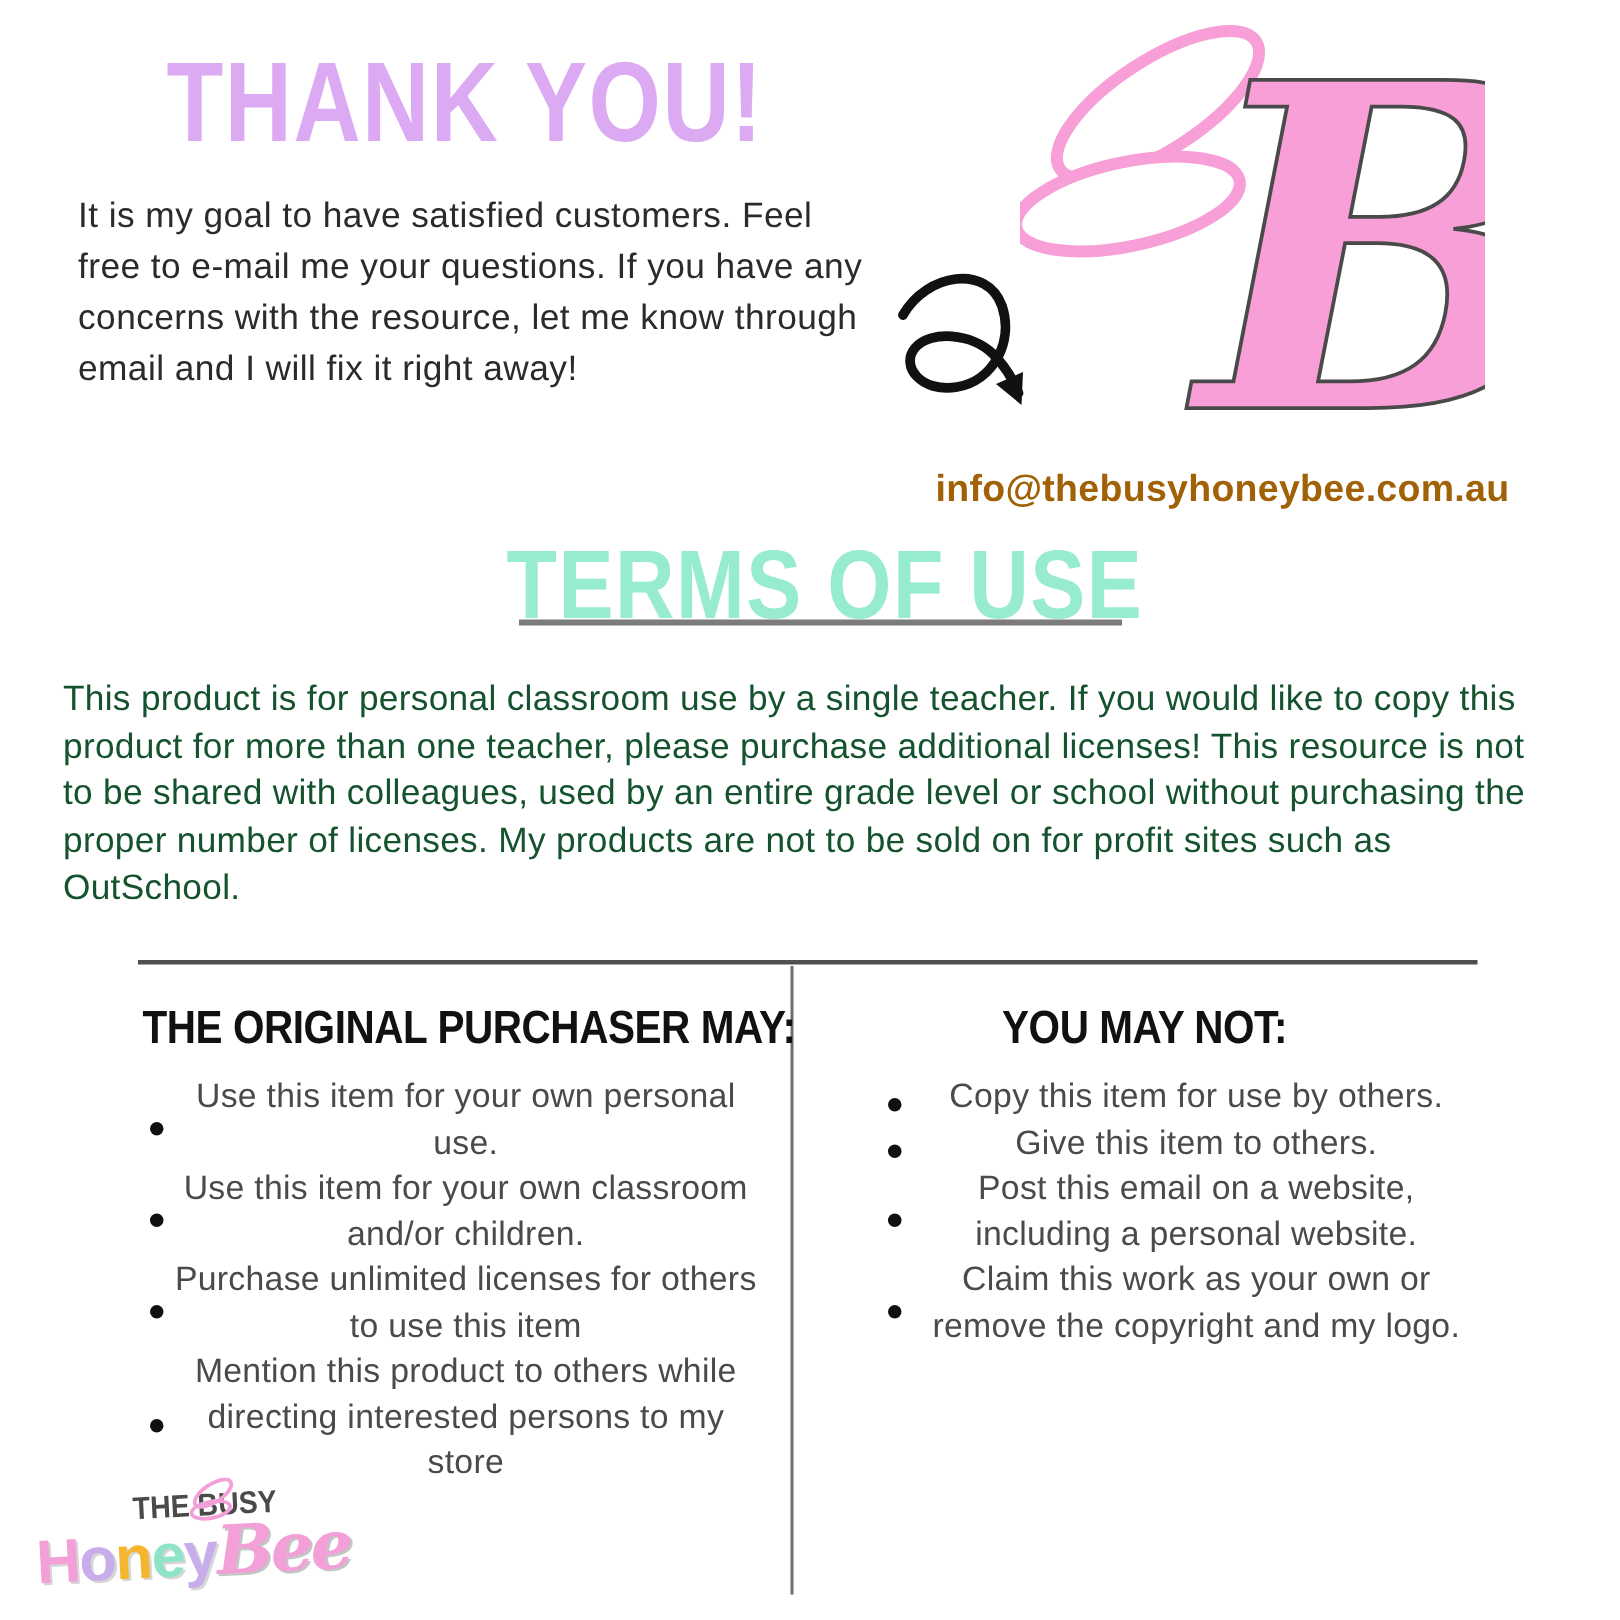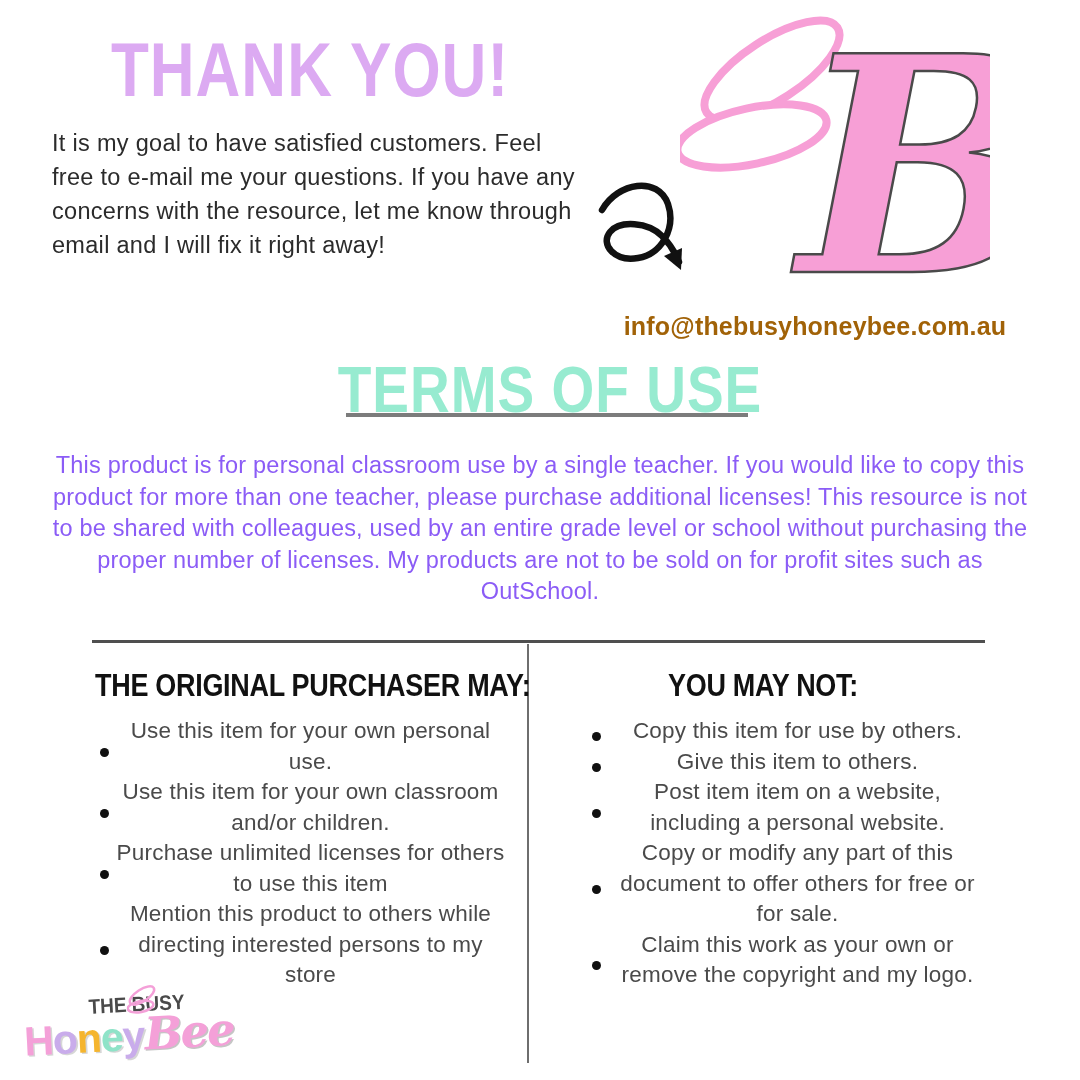--- a/index.html
+++ b/index.html
@@ -31,22 +31,22 @@
   .terms-title{
     position:absolute;left:330px;top:352px;width:440px;text-align:center;
     font-size:55px;font-weight:bold;letter-spacing:1px;
     transform:scaleY(1.18);transform-origin:top center;
     color:#97ebd0;white-space:nowrap;
   }
   .terms-underline{
     position:absolute;left:346px;top:413px;width:402px;height:4px;background:#7c7c7c;
   }
   .terms-body{
-    position:absolute;left:42px;top:450px;width:996px;text-align:center;
-    font-size:23.5px;line-height:31.5px;color:#8b5cf6;letter-spacing:.2px;
+    position:absolute;left:42px;top:450px;width:996px;
+    font-size:23.5px;line-height:31.5px;color:#14532d;letter-spacing:.2px;
   }
   
   .h-divider{position:absolute;left:92px;top:640px;width:893px;height:3px;background:#4f4f4f;}
   .v-divider{position:absolute;left:527px;top:644px;width:2px;height:419px;background:#6e6e6e;}
   
   .col-header{
     position:absolute;text-align:center;font-size:27px;font-weight:bold;color:#111;
     transform:scaleY(1.15);transform-origin:top center;letter-spacing:-.3px;white-space:nowrap;
   }
   .col-header.left{left:95px;top:668px;width:425px;}
@@ -130,25 +130,21 @@
       <li>
         <span class="dot"></span>
         <span class="li-text">Copy this item for use by others.</span>
       </li>
       <li>
         <span class="dot"></span>
         <span class="li-text">Give this item to others.</span>
       </li>
       <li>
         <span class="dot"></span>
-        <span class="li-text">Post item item on a website, including a personal website.</span>
-      </li>
-      <li>
-        <span class="dot"></span>
-        <span class="li-text">Copy or modify any part of this document to offer others for free or for sale.</span>
+        <span class="li-text">Post this email on a website, including a personal website.</span>
       </li>
       <li>
         <span class="dot"></span>
         <span class="li-text">Claim this work as your own or remove the copyright and my logo.</span>
       </li>
     </ul>
 
   <div class="brand">
     <div class="brand-tagline">THE BUSY</div>
     <svg class="brand-wings" viewBox="0 0 46 30">

